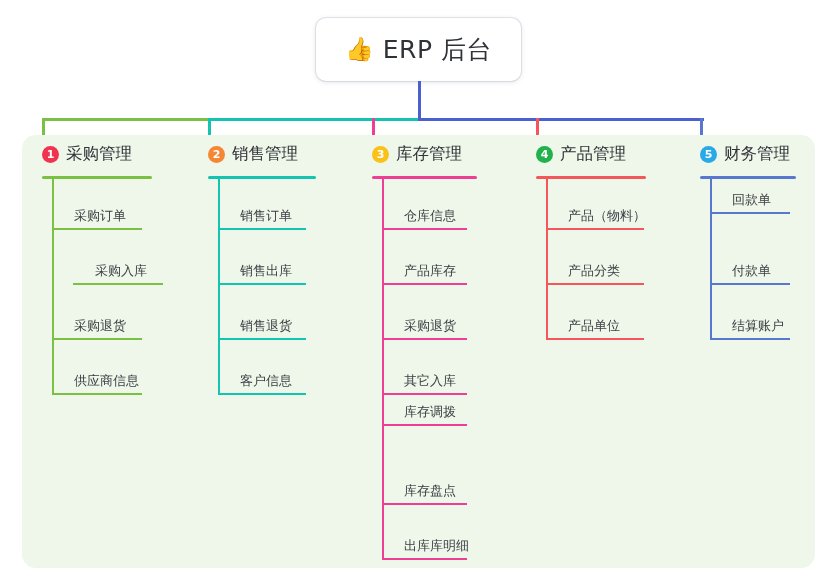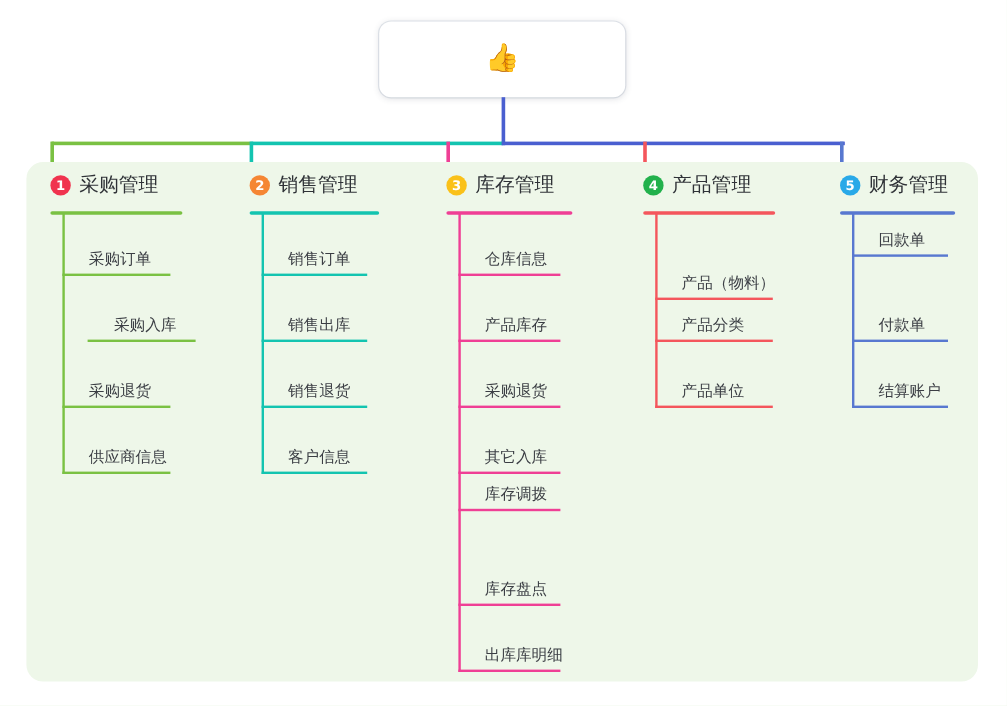--- a/index.html
+++ b/index.html
@@ -64,20 +64,21 @@
   }
   .leaf-rule{position:absolute;left:0;bottom:0;height:1.6px;}
 </style>
 </head>
 <body>
 
 <div id="stage">
 
   <div class="root-node">
     <span class="root-emoji">👍</span>
+    <span class="root-title">ERP 后台</span>
   </div>
 
   <div id="connector-layer">
       <div class="conn" style="left: 417.5px; top: 81px; width: 3px; height: 40px; background: rgb(74, 95, 208);"></div>
       <div class="conn" style="left: 43px; top: 118px; width: 166px; height: 3px; background: rgb(122, 193, 67);"></div>
       <div class="conn" style="left: 209px; top: 118px; width: 210px; height: 3px; background: rgb(19, 196, 176);"></div>
       <div class="conn" style="left: 417.5px; top: 118px; width: 286.5px; height: 3px; background: rgb(74, 95, 208);"></div>
       <div class="conn" style="left: 41.5px; top: 118px; width: 3px; height: 35px; background: rgb(122, 193, 67);"></div>
       <div class="conn" style="left: 207.5px; top: 118px; width: 3px; height: 35px; background: rgb(19, 196, 176);"></div>
       <div class="conn" style="left: 371.5px; top: 118px; width: 3px; height: 35px; background: rgb(239, 63, 149);"></div>
@@ -172,21 +173,21 @@
           <div class="leaf-rule" style="width: 85px; background: rgb(239, 63, 149);"></div>
         </div>
       </div>
       <div class="column" style="left: 536px; top: 0px; width: 150px;">
         <div class="col-head" style="top: 143px;">
           <span class="badge" style="background: rgb(34, 177, 76);">4</span>
           <span class="col-title">产品管理</span>
         </div>
         <div class="col-underline" style="left: 0px; top: 176px; width: 110px; background: rgb(244, 86, 92);"></div>
         <div class="spine" style="left: 10px; top: 178px; height: 162px; background: rgb(244, 86, 92);"></div>
-        <div class="leaf" style="left: 10px; top: 204px; width: 98px; height: 26px; margin-top: 20px;">
+        <div class="leaf" style="left: 10px; top: 204px; width: 98px; height: 26px;">
           <span class="leaf-text">产品（物料）</span>
           <div class="leaf-rule" style="width: 98px; background: rgb(244, 86, 92);"></div>
         </div>
         <div class="leaf" style="left: 10px; top: 259px; width: 98px; height: 26px;">
           <span class="leaf-text">产品分类</span>
           <div class="leaf-rule" style="width: 98px; background: rgb(244, 86, 92);"></div>
         </div>
         <div class="leaf" style="left: 10px; top: 314px; width: 98px; height: 26px;">
           <span class="leaf-text">产品单位</span>
           <div class="leaf-rule" style="width: 98px; background: rgb(244, 86, 92);"></div>

